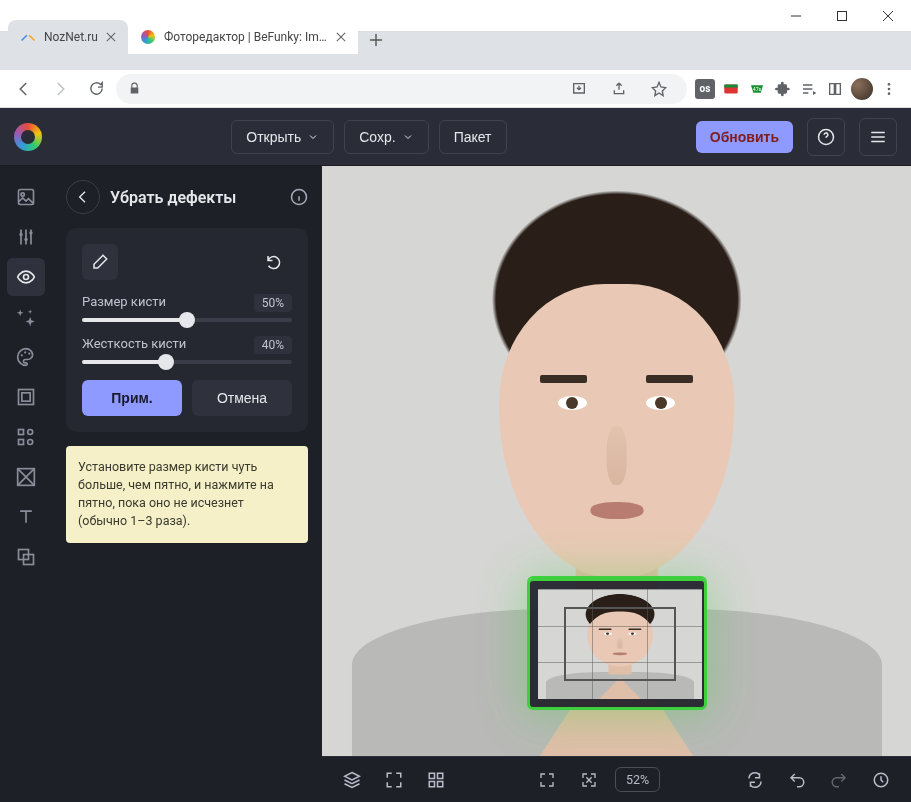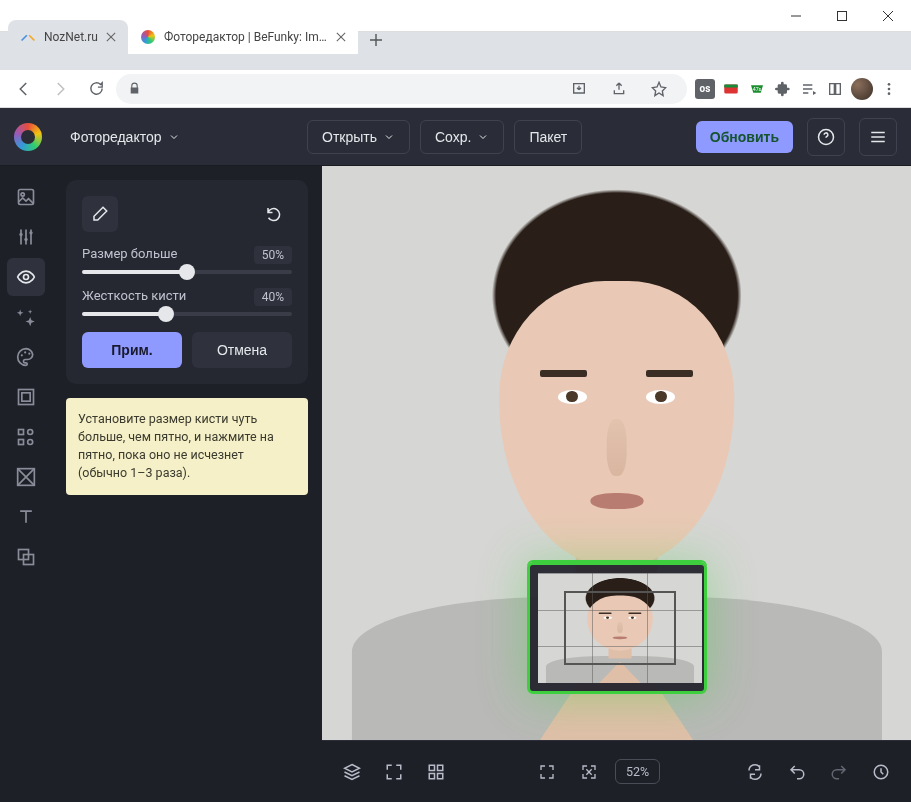--- a/index.html
+++ b/index.html
@@ -32,21 +32,21 @@
 .ext-icon.os { background:#5f6368; color:#fff; border-radius:3px; font-weight:bold; font-size:10px; }
 .ext-icon.green { color:#0b0; }
 .avatar-img { width:22px; height:22px; border-radius:50%; background: radial-gradient(circle at 30% 30%, #8b6f5c, #3a2e26); }
 
 
 .app-header { height: 58px; background: #2a2d37; display:flex; align-items:center; padding: 0 14px; gap: 14px; border-bottom: 1px solid #1a1c22; }
 .app-logo { width:28px; height:28px; border-radius:50%; background: conic-gradient(#e74c3c, #f1c40f, #2ecc71, #3498db, #9b59b6, #e74c3c); display:flex; align-items:center; justify-content:center; position:relative; }
 .app-logo::after { content:""; position:absolute; width:14px; height:14px; border-radius:50%; background:#2a2d37; }
 .header-btn { padding: 8px 14px; background: transparent; border: none; color: #e5e7eb; font-size: 14px; display:flex; align-items:center; gap:6px; border-radius: 6px; cursor:pointer; }
 .header-btn.outlined { border: 1px solid #40434f; }
-.header-btn.primary { background: #8e9aff; color: #14532d; font-weight: 600; }
+.header-btn.primary { background: #8e9aff; color: #7f1d1d; font-weight: 600; }
 .header-btn.icon-only { padding: 8px; width: 38px; height: 38px; justify-content:center; border:1px solid #40434f; border-radius:6px; }
 .header-spacer { flex:1; }
 .header-center { display:flex; gap:10px; }
 .chev-down { display:inline-flex; }
 
 
 .app-body { display:flex; height: calc(802px - 32px - 38px - 38px - 58px); background: #252731; }
 
 
 .icon-rail { width: 52px; background: #1e2028; display:flex; flex-direction:column; align-items:center; padding-top:12px; gap: 2px; }
@@ -100,21 +100,21 @@
 
 .navigator { position:absolute; left:50%; bottom:46px; transform:translateX(-50%); width:180px; padding:8px; background:rgba(30,32,40,.92); border-radius:6px; border:3px solid #3dcf3d; box-shadow:0 -2px 0 0 #3dcf3d, 0 2px 46px 4px #3dcf3d55; }
 .navigator-inner { position:relative; width:164px; height:110px; overflow:hidden; }
 .navigator-inner .mini-portrait { position:absolute; inset:0; transform: scale(.35); transform-origin: center; }
 .nav-v1,.nav-v2,.nav-h1,.nav-h2 { position:absolute; background:rgba(90,90,90,.5); }
 .nav-v1{ left:33.3%; top:0; bottom:0; width:1px; } .nav-v2{ left:66.6%; top:0; bottom:0; width:1px; }
 .nav-h1{ top:33.3%; left:0; right:0; height:1px; } .nav-h2{ top:66.6%; left:0; right:0; height:1px; }
 .nav-frame { position:absolute; inset:18px 26px; border:2px solid #555; }
 
 
-.bottom-bar { height:62px; background:#1e2028; display:flex; align-items:center; padding:0 14px; gap:14px; border-top:1px solid #2b2e38; }
+.bottom-bar { height:46px; background:#1e2028; display:flex; align-items:center; padding:0 14px; gap:14px; border-top:1px solid #2b2e38; }
 .bbar-group { display:flex; gap:10px; align-items:center; }
 .bbar-btn { width:32px; height:32px; display:flex; align-items:center; justify-content:center; color:#b8bcc8; border-radius:6px; }
 .bbar-btn.dim { opacity:.45; }
 .bbar-spacer { flex:1; }
 .zoom-group { display:flex; gap:10px; align-items:center; border:1px solid #4a4d58; border-radius:8px; padding:1px 2px; }
 .zoom-val { font-size:12.5px; color:#b8bcc8; border:1px solid #4a4d58; padding:4px 10px; border-radius:6px; }
 
 svg { display:block; }
 </style>
 </head>
@@ -246,28 +246,20 @@
           <circle cx="12" cy="5" r="2" fill="currentColor"></circle>
           <circle cx="12" cy="12" r="2" fill="currentColor"></circle>
           <circle cx="12" cy="19" r="2" fill="currentColor"></circle>
         </svg>
       </div>
   </div>
 </div>
 
 <div class="app-header">
   <div class="app-logo"></div>
-  <button class="header-btn">
-    <span>Фоторедактор</span>
-    <span class="chev-down">
-        <svg width="12" height="12" viewBox="0 0 24 24">
-          <path d="M6 9l6 6 6-6" fill="none" stroke="currentColor" stroke-width="2"></path>
-        </svg>
-      </span>
-  </button>
   <div class="header-spacer"></div>
   <div class="header-center">
     <button class="header-btn outlined">
       <span>Открыть</span>
       <span class="chev-down">
           <svg width="12" height="12" viewBox="0 0 24 24">
             <path d="M6 9l6 6 6-6" fill="none" stroke="currentColor" stroke-width="2"></path>
           </svg>
         </span>
     </button>
@@ -364,38 +356,52 @@
       </div>
     <div class="rail-item">
         <svg width="20" height="20" viewBox="0 0 24 24">
           <rect x="3" y="3" width="12" height="12" fill="none" stroke="currentColor" stroke-width="2"></rect>
           <rect x="9" y="9" width="12" height="12" fill="none" stroke="currentColor" stroke-width="2"></rect>
         </svg>
       </div>
   </div>
 
   <div class="side-panel">
+    <div class="panel-header">
+      <div class="panel-back">
+          <svg width="16" height="16" viewBox="0 0 24 24">
+            <path d="M15 4l-8 8 8 8" fill="none" stroke="currentColor" stroke-width="2"></path>
+          </svg>
+        </div>
+      <div class="panel-title">Убрать дефекты</div>
+      <div class="panel-info">
+          <svg width="18" height="18" viewBox="0 0 24 24">
+            <circle cx="12" cy="12" r="10" fill="none" stroke="currentColor" stroke-width="2"></circle>
+            <path d="M12 8h.01M11 12h1v5" stroke="currentColor" stroke-width="2"></path>
+          </svg>
+        </div>
+    </div>
 
     <div class="controls-card">
       <div class="controls-row">
         <div class="tool-btn">
             <svg width="18" height="18" viewBox="0 0 24 24">
               <path d="M16 3l5 5-12 12H4v-5z" fill="none" stroke="currentColor" stroke-width="2"></path>
             </svg>
           </div>
         <div class="tool-btn plain">
             <svg width="18" height="18" viewBox="0 0 24 24">
               <path d="M4 10a8 8 0 1 1 .7 7M4 4v6h6" fill="none" stroke="currentColor" stroke-width="2"></path>
             </svg>
           </div>
       </div>
 
       <div class="slider-row">
         <div class="slider-label">
-          <span>Размер больше</span>
+          <span>Размер кисти</span>
           <span class="pct">50%</span>
         </div>
         <div class="slider-track">
             <div class="slider-fill" style="width:50%"></div>
             <div class="slider-thumb" style="left:50%"></div>
           </div>
       </div>
 
       <div class="slider-row">
         <div class="slider-label">

